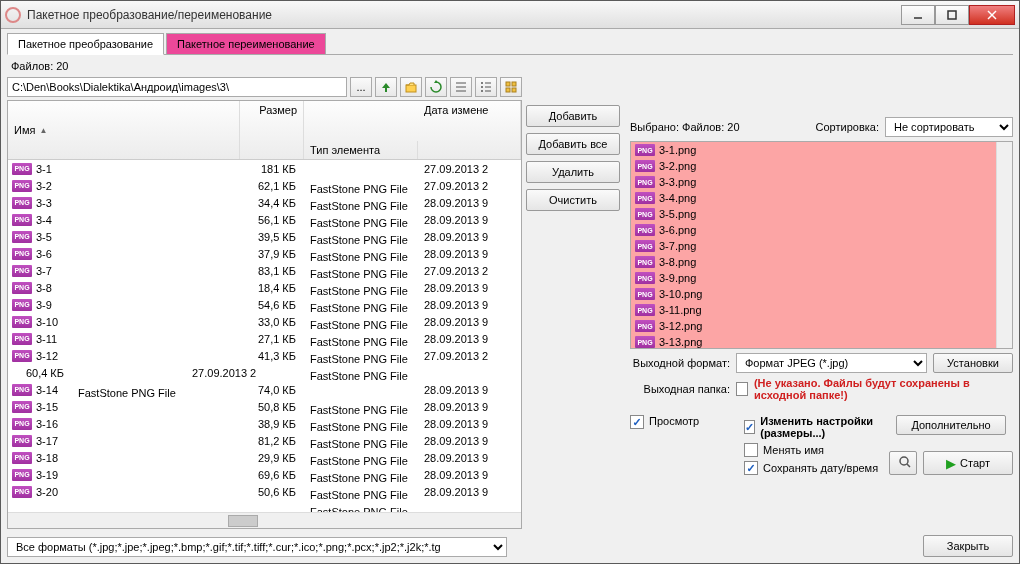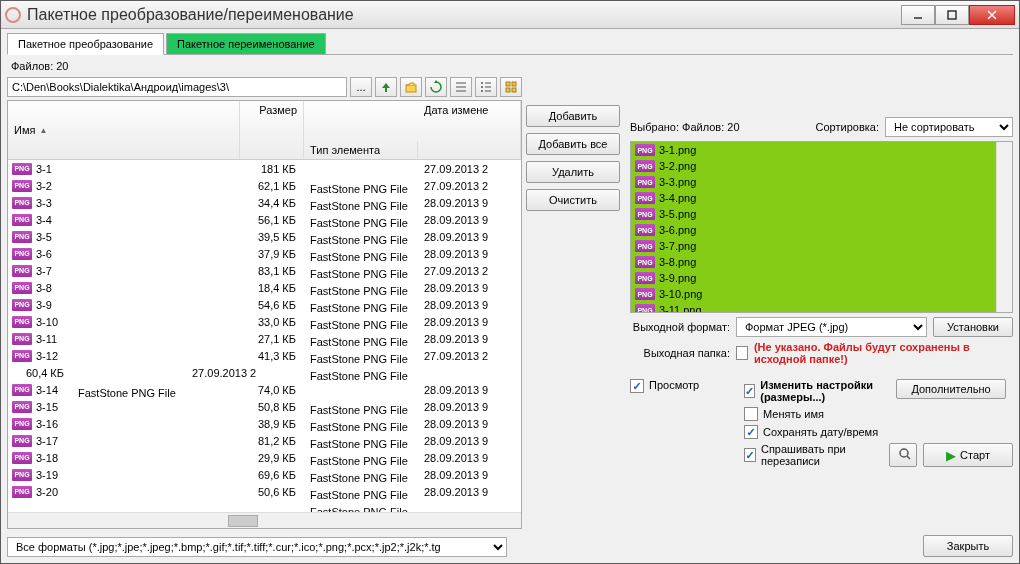--- a/index.html
+++ b/index.html
@@ -1,28 +1,28 @@
 <!DOCTYPE html>
 <html><head>
 <meta charset="utf-8">
 <style>
 * { box-sizing: border-box; margin: 0; padding: 0; font-family: "Segoe UI", Tahoma, sans-serif; font-size: 11px; }
 body { background: #fff; width: 1020px; height: 564px; overflow: hidden; }
 .window { width: 1020px; height: 564px; border: 1px solid #5a5a5a; background: #f0f0f0; display: flex; flex-direction: column; }
 .titlebar { height: 28px; background: linear-gradient(#f8f8f8, #e0e0e0); display: flex; align-items: center; padding: 0 4px; border-bottom: 1px solid #aaa; }
 .titlebar-icon { width: 16px; height: 16px; margin-right: 6px; border: 2px solid #d88; border-radius: 50%; }
-.titlebar-text { flex: 1; color: #333; font-size: 16px; }
+.titlebar-text { flex: 1; color: #333; font-size: 12px; }
 .win-btns { display: flex; gap: 0; }
 .win-btn { width: 34px; height: 20px; border: 1px solid #999; background: linear-gradient(#fdfdfd, #e5e5e5); display: flex; align-items: center; justify-content: center; font-size: 10px; }
 .win-close { background: linear-gradient(#f08080, #d03020); border-color: #b02020; color: #fff; width: 46px; }
 .win-btn svg { width: 10px; height: 10px; }
 
 .content { flex: 1; padding: 4px 6px; display: flex; flex-direction: column; gap: 3px; }
 .tabs { display: flex; border-bottom: 1px solid #aaa; }
-.tab { padding: 4px 10px; border: 1px solid #aaa; border-bottom: none; background: #22c55e; margin-right: 2px; cursor: pointer; }
+.tab { padding: 4px 10px; border: 1px solid #aaa; border-bottom: none; background: #ec4899; margin-right: 2px; cursor: pointer; }
 .tab.active { background: #fff; border-bottom: 1px solid #fff; margin-bottom: -1px; }
 
 .file-count { padding: 2px 4px; }
 
 .pathrow { display: flex; align-items: center; gap: 3px; margin-bottom: 3px; }
 .path-input { flex: 0 0 340px; border: 1px solid #aaa; padding: 2px 4px; background: #fff; height: 20px; }
 .ico-btn { width: 22px; height: 20px; border: 1px solid #aaa; background: linear-gradient(#fafafa, #e8e8e8); display: flex; align-items: center; justify-content: center; cursor: pointer; }
 .ico-btn svg { width: 14px; height: 14px; }
 
 .main-split { display: flex; gap: 4px; flex: 1; min-height: 0; }
@@ -45,21 +45,21 @@
 .lv-row .col-date { padding-left: 6px; }
 .file-ico { width: 20px; height: 12px; background: linear-gradient(#c050c0, #a030a0); display: flex; align-items: center; justify-content: center; color: #fff; font-size: 7px; font-weight: bold; border-radius: 1px; }
 .hscroll { height: 16px; background: #f0f0f0; border-top: 1px solid #ddd; display: flex; align-items: center; }
 .hscroll-thumb { width: 30px; height: 12px; background: #ccc; border: 1px solid #aaa; margin-left: 220px; }
 
 .btn { border: 1px solid #999; background: linear-gradient(#fafafa, #e5e5e5); padding: 3px 8px; cursor: pointer; text-align: center; border-radius: 2px; }
 .mid-col .btn { width: 94px; height: 22px; }
 
 .right-top { display: flex; align-items: center; gap: 6px; }
 .sort-select { border: 1px solid #aaa; padding: 1px 4px; background: #fff; width: 128px; height: 20px; }
-.sel-list { border: 1px solid #aaa; background: #84cc16; height: 172px; overflow: hidden; position: relative; }
+.sel-list { border: 1px solid #aaa; background: #fca5a5; height: 208px; overflow: hidden; position: relative; }
 .sel-row { display: flex; align-items: center; gap: 4px; padding: 0 4px; height: 16px; }
 .sel-scroll { position: absolute; right: 0; top: 0; width: 16px; height: 100%; background: #f0f0f0; border-left: 1px solid #ddd; }
 
 .form-row { display: flex; align-items: center; gap: 6px; }
 .form-label { flex: 0 0 100px; text-align: right; }
 .format-select { flex: 1; border: 1px solid #aaa; padding: 1px 4px; background: #fff; height: 20px; }
 .warn-text { color: #d02020; font-weight: bold; }
 .chk-ico { width: 14px; height: 14px; border: 1px solid #888; background: #fff; display: inline-flex; align-items: center; justify-content: center; }
 .chk-ico.checked::after { content: "✓"; color: #2060c0; font-size: 11px; font-weight: bold; }
 
@@ -454,24 +454,20 @@
                   <span>Изменить настройки (размеры...)</span>
                 </label>
               <label>
                   <span class="chk-ico"></span>
                   <span>Менять имя</span>
                 </label>
               <label>
                   <span class="chk-ico checked"></span>
                   <span>Сохранять дату/время</span>
                 </label>
-              <label>
-                  <span class="chk-ico checked"></span>
-                  <span>Спрашивать при перезаписи</span>
-                </label>
             </div>
             <div class="side-btns">
               <button class="btn" style="width:110px">Дополнительно</button>
               <div style="flex:1"></div>
               <div style="display:flex; gap:6px;">
                 <button class="btn" style="width:28px;height:24px"><svg width="14" height="14" viewBox="0 0 14 14">
                       <circle cx="6" cy="6" r="4" fill="none" stroke="#555" stroke-width="1.5"></circle>
                       <line x1="9" y1="9" x2="12" y2="12" stroke="#555" stroke-width="1.5"></line>
                     </svg></button>
                 <button class="btn start-btn">

